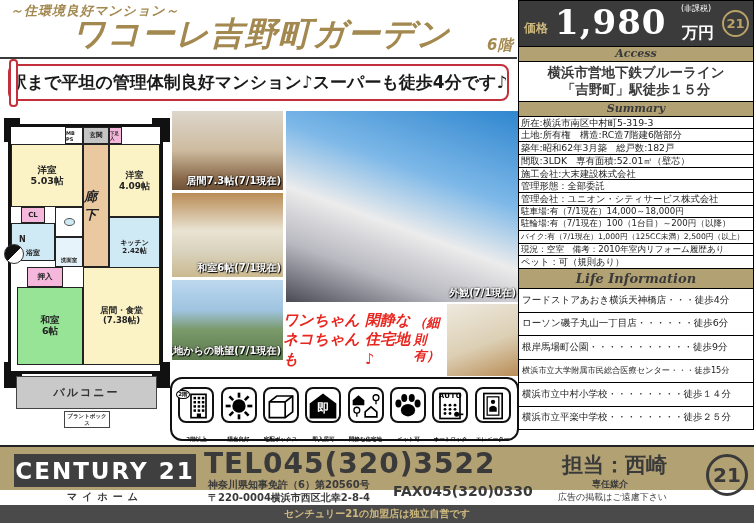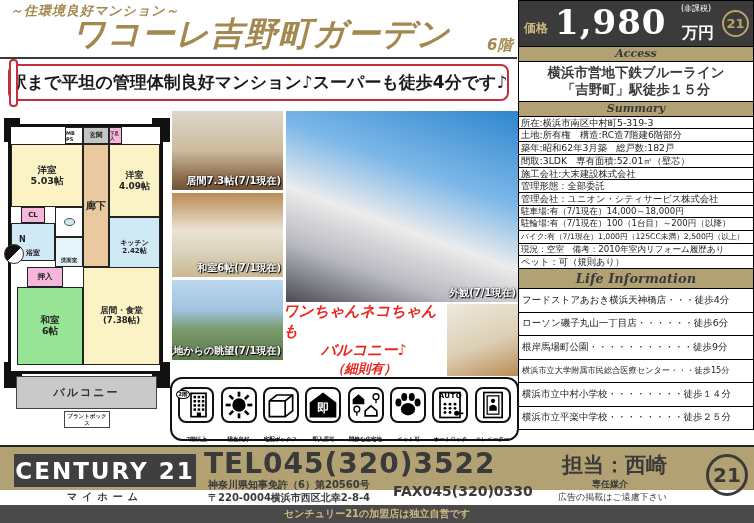--- a/index.html
+++ b/index.html
@@ -57,32 +57,32 @@
   
   .photo { position:absolute; overflow:hidden; }
   .caption { position:absolute; right:2px; bottom:2px; font-size:10px; font-weight:bold; color:#fff;
              text-shadow:0 0 2px #000,1px 1px 1px #000; white-space:nowrap; }
   .ph-living  { left:172px; top:111px; width:111px; height:79px; background:linear-gradient(180deg,#ddd6cb 0%,#cdbb9f 50%,#8a6a4a 85%,#6f5338 100%); }
   .ph-washitsu{ left:172px; top:193px; width:111px; height:84px; background:linear-gradient(180deg,#b98c55 0%,#e9e3d3 45%,#d9d2bd 70%,#cbb98f 100%); }
   .ph-view    { left:172px; top:280px; width:111px; height:80px; background:linear-gradient(180deg,#bcd8ee 0%,#9fc3e0 38%,#7a9a6a 62%,#5d7a4e 100%); }
   .ph-ext     { left:286px; top:111px; width:232px; height:191px; background:linear-gradient(200deg,#2f86cf 0%,#7db8e8 35%,#ececec 58%,#b8b8c0 78%,#4a4a55 100%); }
   .ph-pets    { left:447px; top:304px; width:71px; height:72px; background:linear-gradient(160deg,#eee9df 0%,#dccfb4 55%,#b98c55 100%); }
 
-  .pets-note { position:absolute; left:283px; top:303px; width:162px; height:74px; display:flex; flex-direction:column;
+  .pets-note { position:absolute; left:283px; top:303px; width:162px; height:74px; display:flex; flex-direction:row;
                align-items:center; justify-content:center; color:#e8251f; font-weight:bold; font-style:italic; line-height:1.3;
                text-shadow:-1px -1px 0 #fff,1px -1px 0 #fff,-1px 1px 0 #fff,1px 1px 0 #fff; }
   .pets-l1,.pets-l2 { font-size:15px; }
   .pets-l3 { font-size:13px; }
 
   
   .featbox { position:absolute; left:170px; top:377px; width:349px; height:64px; border:2px solid #111; border-radius:12px;
              background:#fff; display:flex; align-items:center; justify-content:space-around; padding:0 3px; }
   .feat { width:41px; text-align:center; }
   .feat-ic { position:relative; width:36px; height:36px; margin:12px auto; border:2px solid #111; border-radius:8px;
-             display:flex; align-items:center; justify-content:center; background:#fff; }
+             display:flex; align-items:flex-end; justify-content:center; background:#fff; }
   .feat-lb { font-size:6px; margin-top:1px; color:#111; white-space:nowrap; transform:scale(0.92); font-weight:bold; }
   .g-floor { position:absolute; left:-4px; top:1px; font-size:5.5px; font-weight:bold; background:#fff; border:1px solid #000; border-radius:50%; padding:1px; line-height:1; }
   .g-imm   { position:absolute; left:0; right:0; top:11px; color:#fff; font-size:12px; font-weight:bold; }
   .g-auto  { position:absolute; left:0; right:0; top:3px; color:#000; font-size:7px; font-weight:bold; letter-spacing:0.5px; }
 
   
   .footer { position:absolute; left:0; top:445px; width:754px; height:45px; background:#b2a173; border-top:2px solid #222; }
   .c21box { position:absolute; left:14px; top:7px; width:182px; height:33px; background:#3f3f3f; color:#fff;
             display:flex; align-items:center; justify-content:center; font-size:23px; font-weight:bold; letter-spacing:2px; }
   .c21sub { position:absolute; left:14px; top:43px; width:182px; text-align:center; font-size:10px; color:#3a3a3a; letter-spacing:5px; font-weight:bold; }
@@ -155,21 +155,21 @@
 
     <div class="unit">
       <div class="rm" style="left:54px;top:0;width:18px;height:17px;font-size:5px;">MB PS</div>
       <div class="rm" style="left:72px;top:0;width:26px;height:17px;font-size:6.5px;background:#c4c4c4;">玄関</div>
       <div class="rm" style="left:98px;top:0;width:13px;height:17px;font-size:4.5px;background:#f5b8dc;">下足入</div>
 
       <div class="rm" style="left:0;top:17px;width:72px;height:63px;font-size:9.5px;background:#fbf3c5;">
         <span>洋室</span>
         <span>5.03帖</span>
       </div>
-      <div class="rm" style="left:72px;top:17px;width:26px;height:123px;font-size:10px;background:#eac9a0;">廊下</div>
+      <div class="rm" style="left:72px;top:17px;width:26px;height:123px;font-size:13px;background:#eac9a0;font-style:italic;">廊下</div>
       <div class="rm" style="left:98px;top:17px;width:51px;height:73px;font-size:9px;background:#fbf3c5;">
         <span>洋室</span>
         <span>4.09帖</span>
       </div>
 
       <div class="rm" style="left:10px;top:80px;width:24px;height:16px;font-size:7px;background:#f5b8dc;">CL</div>
       <div class="rm" style="left:44px;top:80px;width:28px;height:30px;background:#fff;">
         <div class="toilet"></div>
       </div>
       <div class="rm" style="left:0;top:96px;width:44px;height:38px;font-size:7px;background:#cfe9f5;justify-content:flex-end;padding-bottom:2px;">浴室</div>
@@ -203,21 +203,21 @@
     <span class="caption">和室6帖(7/1現在)</span>
   </div>
   <div class="photo ph-view">
     <span class="caption">現地からの眺望(7/1現在)</span>
   </div>
   <div class="photo ph-ext">
     <span class="caption">外観(7/1現在)</span>
   </div>
   <div class="pets-note">
     <span class="pets-l1">ワンちゃんネコちゃんも</span>
-    <span class="pets-l2">バルコニー♪</span>
+    <span class="pets-l2">閑静な住宅地♪</span>
     <span class="pets-l3">（細則有）</span>
   </div>
   <div class="photo ph-pets"></div>
 
   <div class="featbox">
     <div class="feat">
       <div class="feat-ic">
         <svg width="30" height="30" viewBox="0 0 36 36">
             <rect x="12" y="4" width="18" height="28" fill="none" stroke="#000" stroke-width="2"></rect>
             <g fill="#000">

